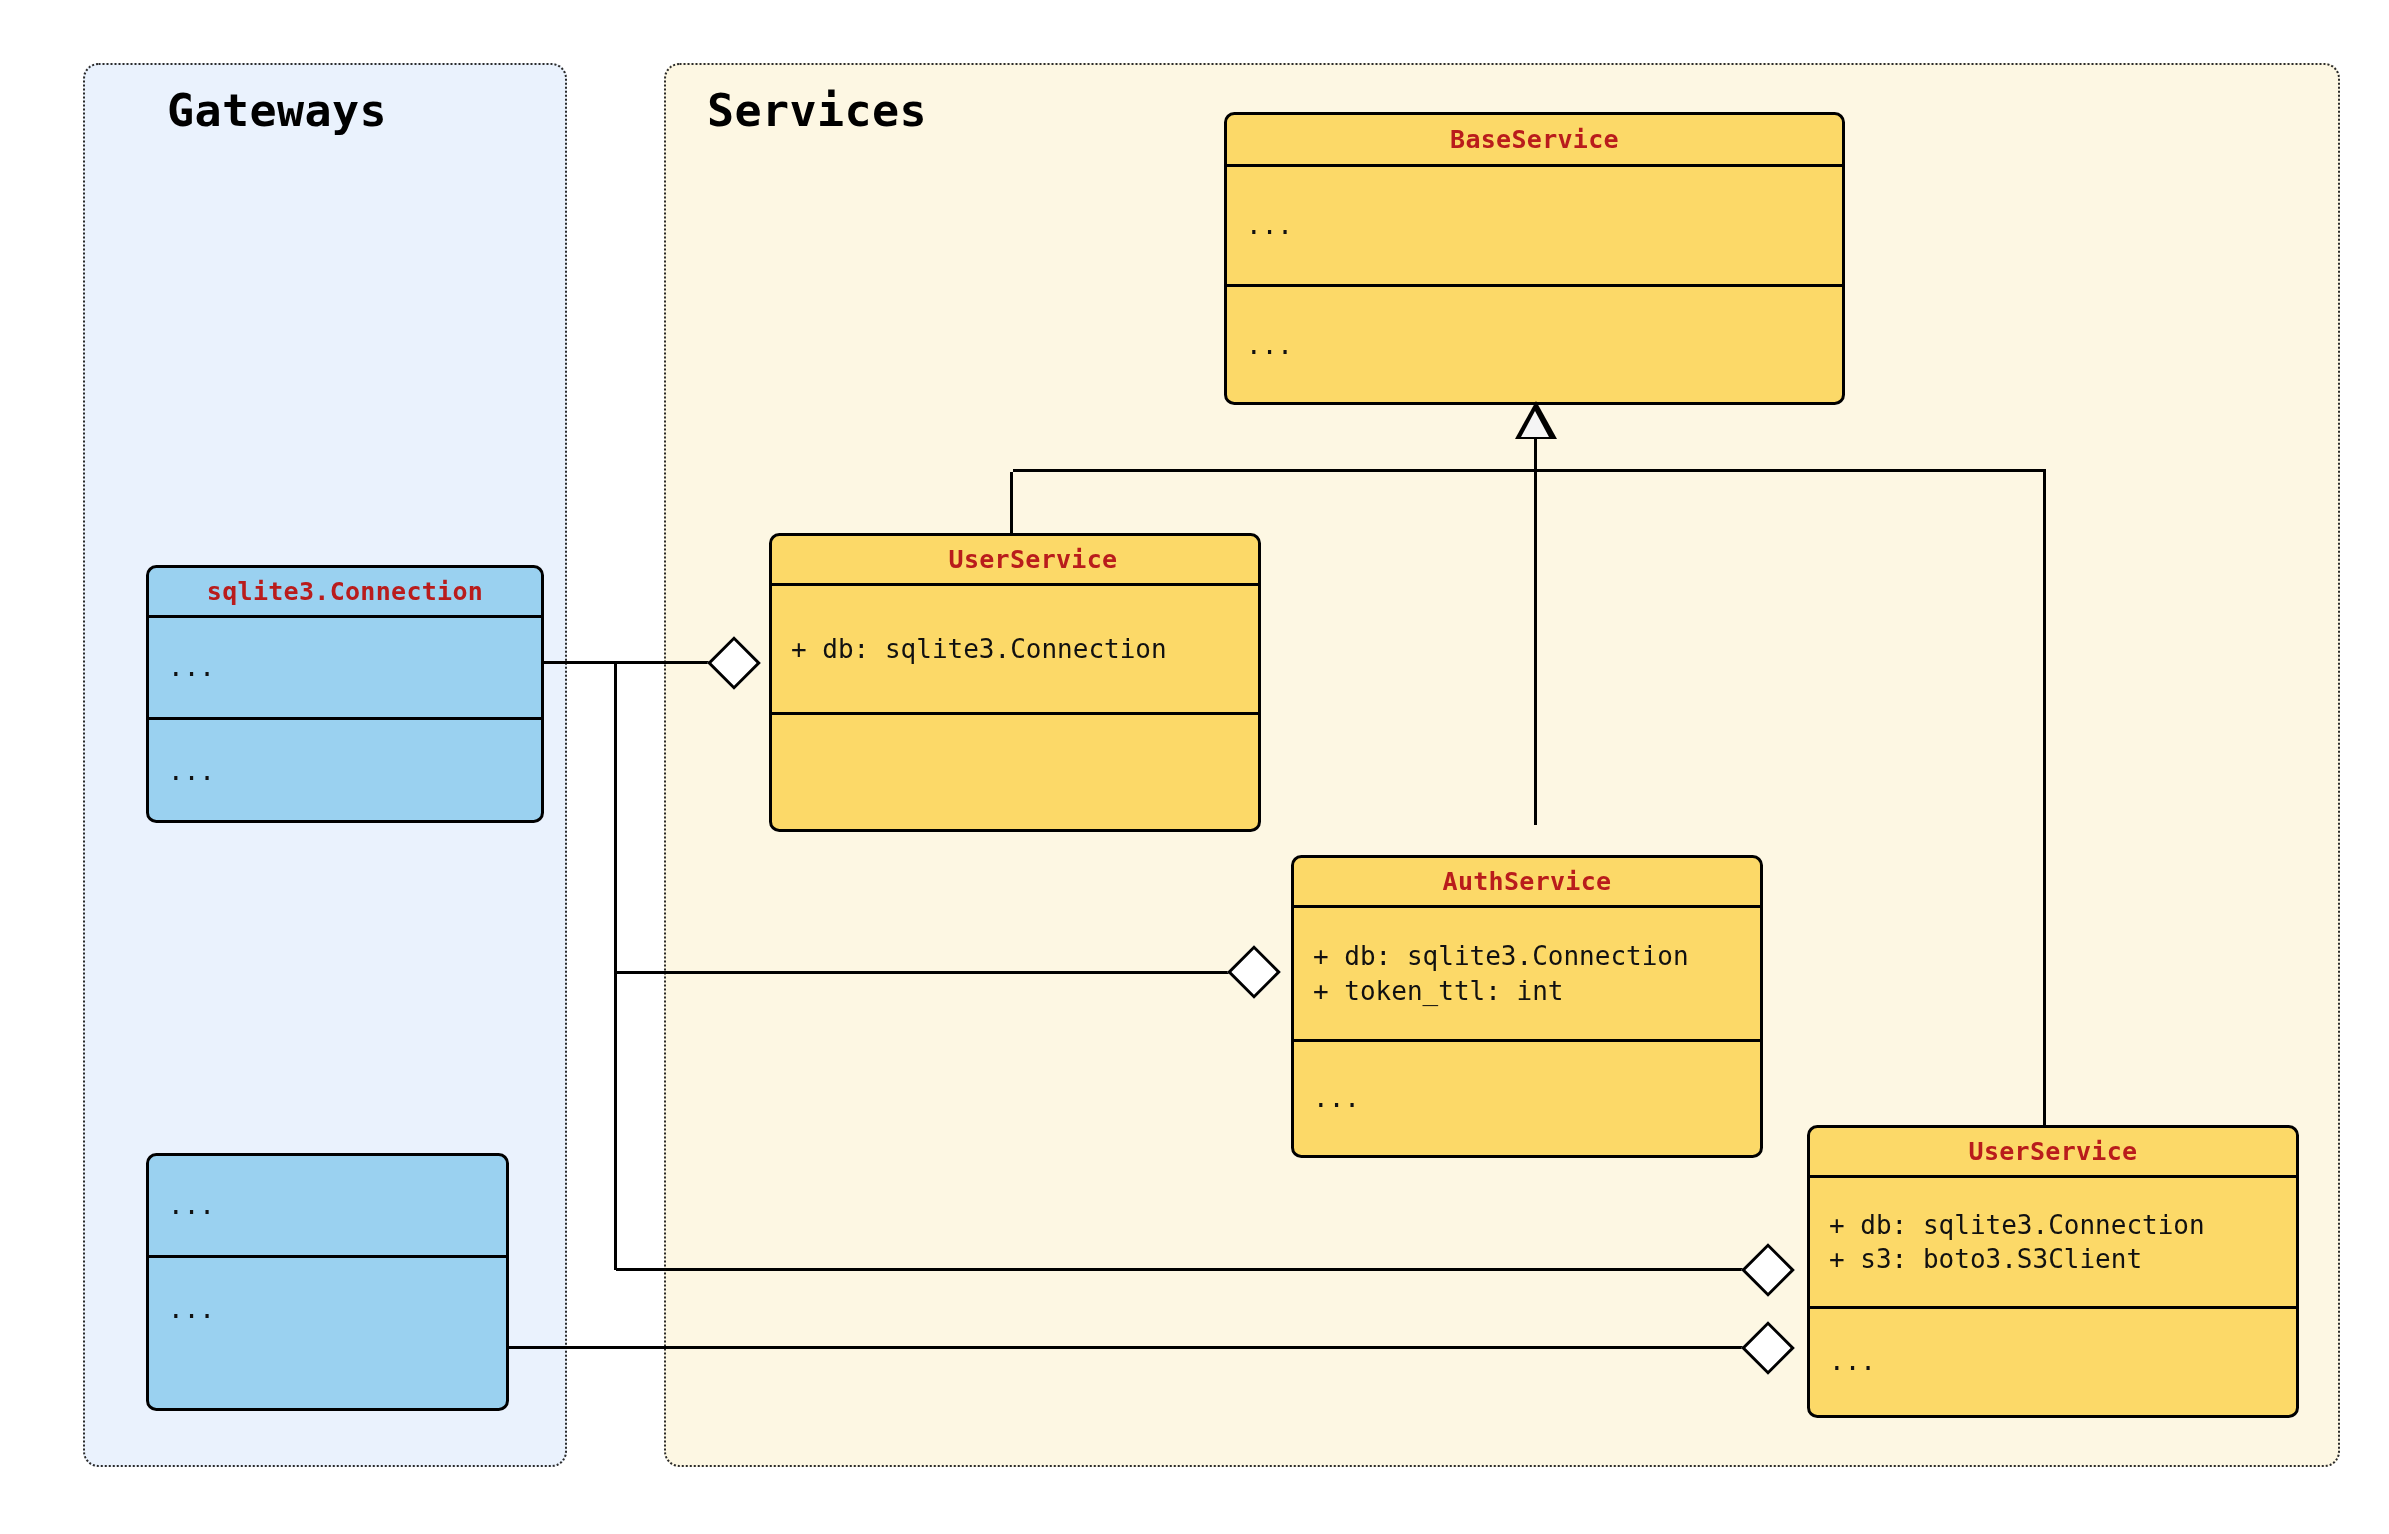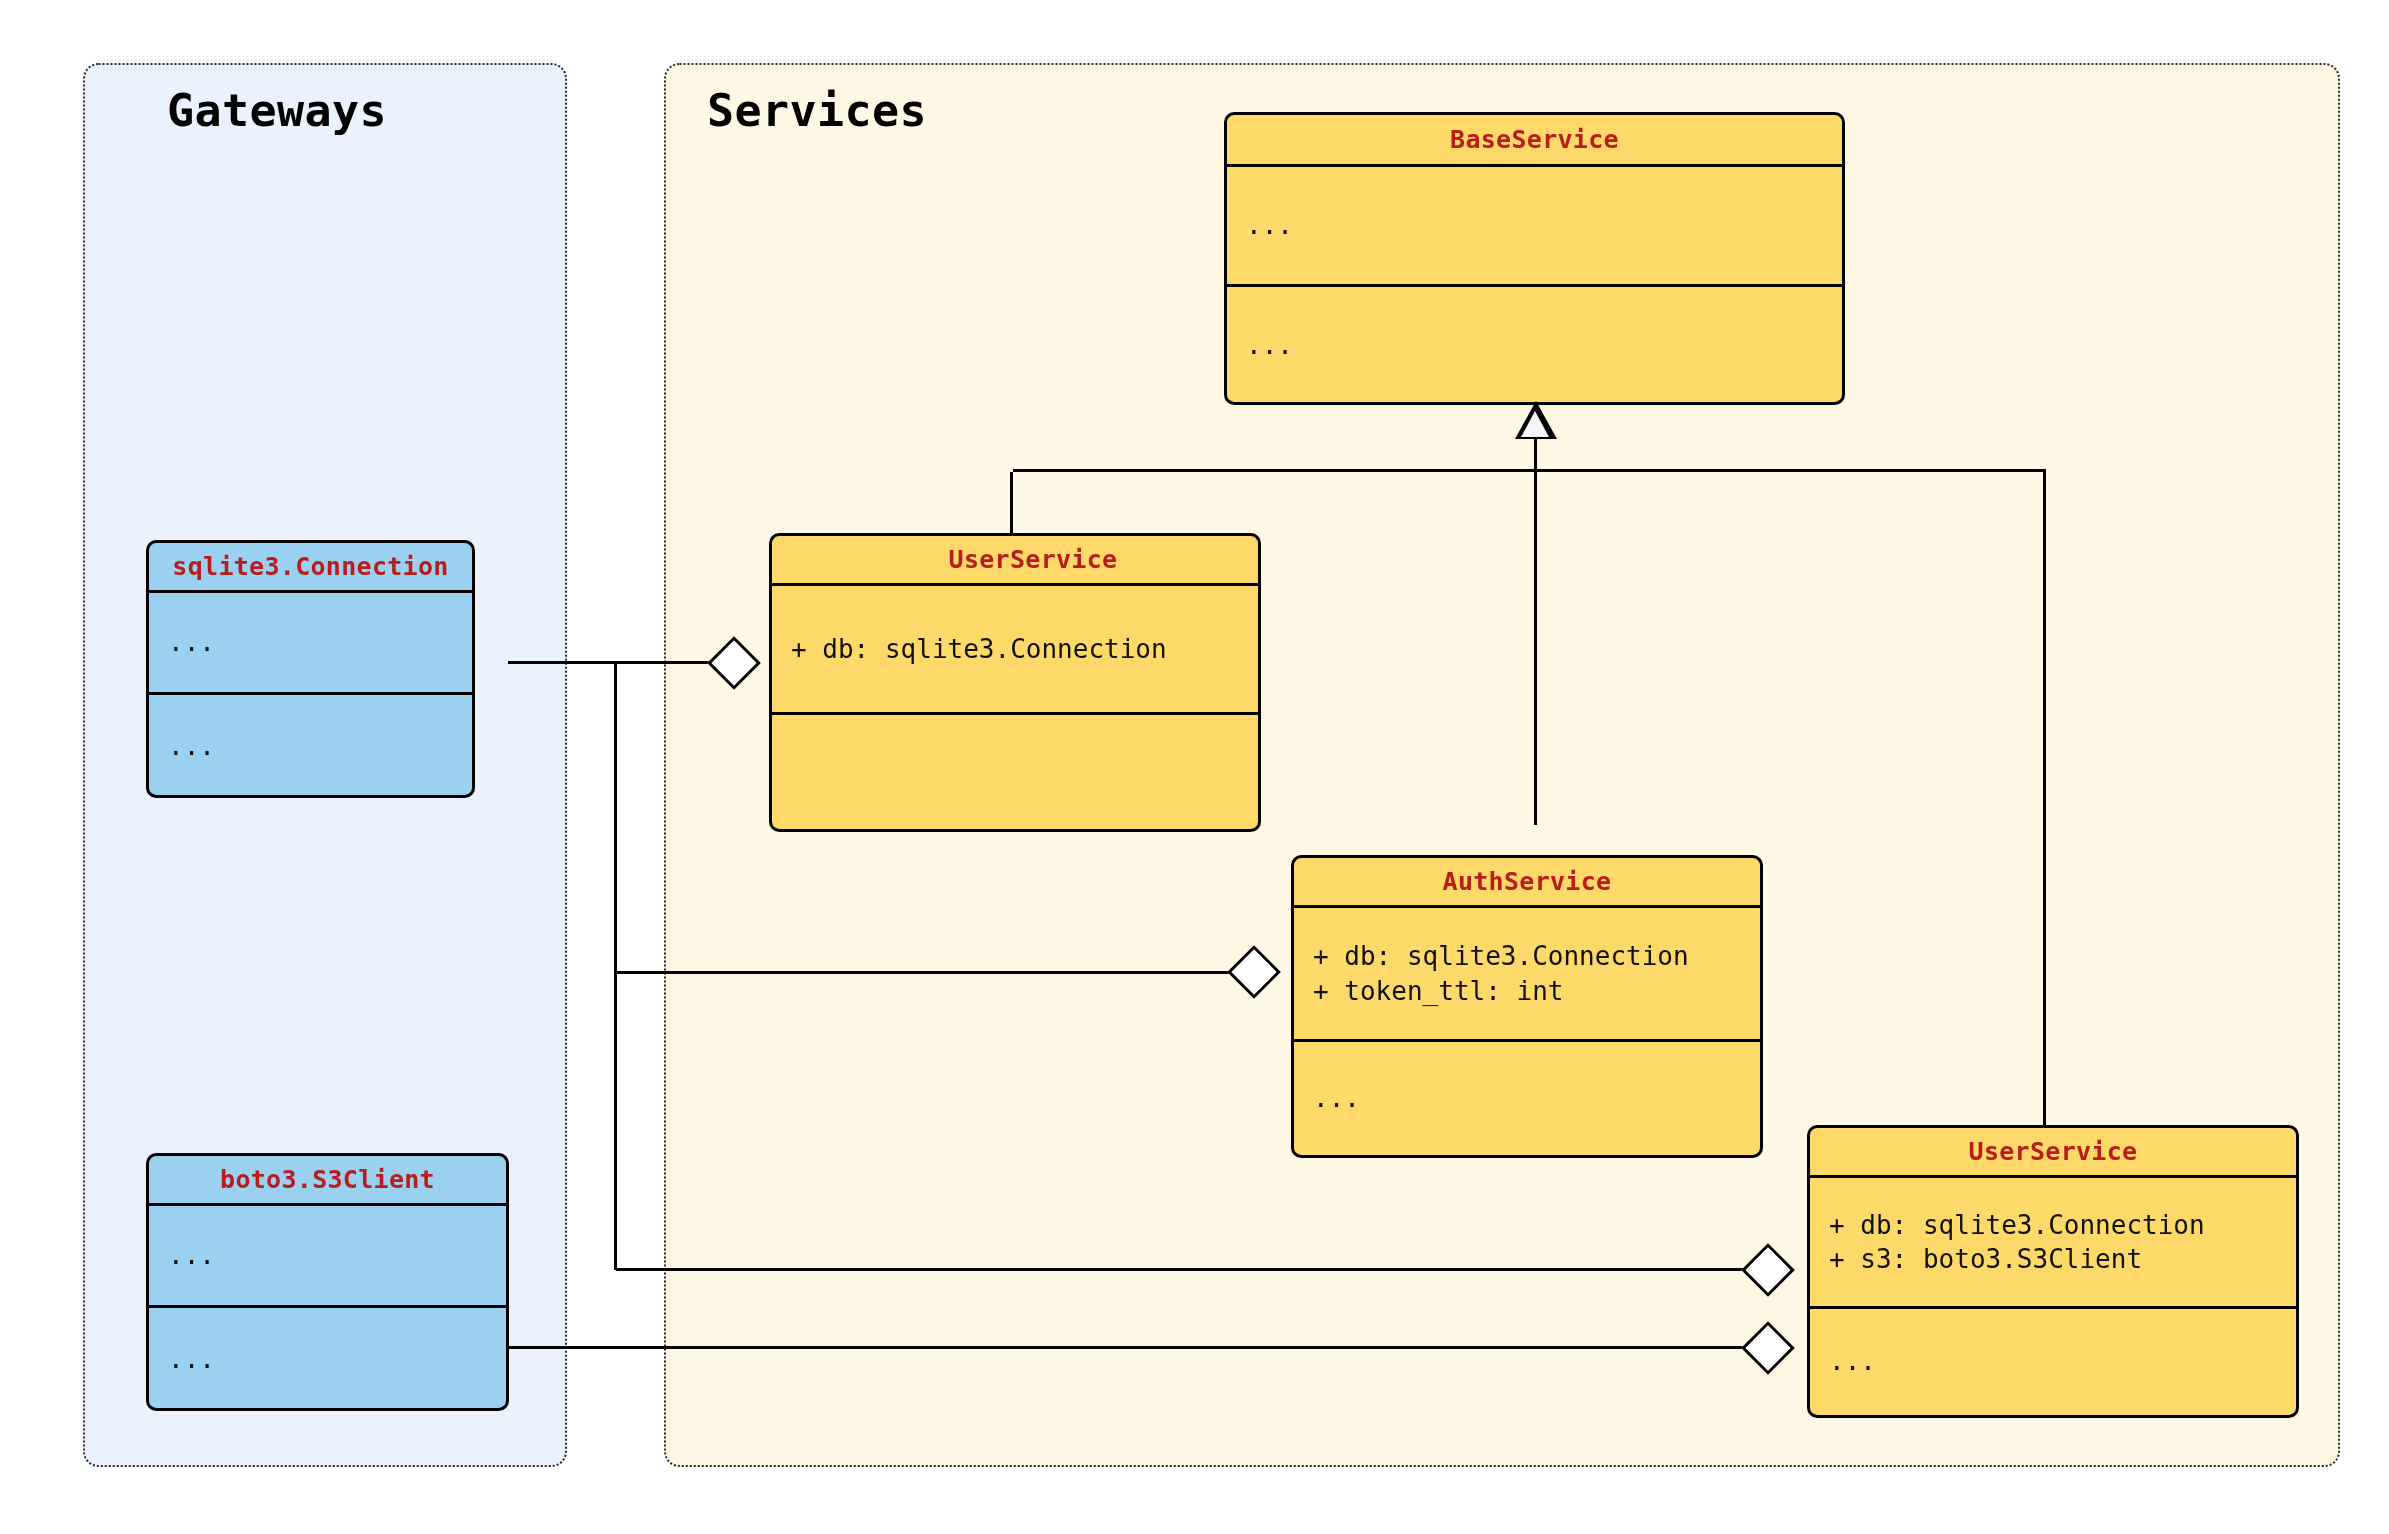--- a/index.html
+++ b/index.html
@@ -170,32 +170,31 @@
   <div class="uml-class" style="left:1205px; top:112px; width:621px; height:293px; background:#fcd968;">
     <div class="row title-row" style="height:52px;">BaseService</div>
     <div class="row compartment divided" style="height:120px;">
       <span class="lines">...</span>
     </div>
     <div class="row compartment" style="height:117px;">
       <span class="lines">...</span>
     </div>
   </div>
 
-  <div class="uml-class" style="left:127px; top:540px; width:329px; height:258px; background:#9ad1f0;">
+  <div class="uml-class" style="left:127px; top:565px; width:398px; height:258px; background:#9ad1f0;">
     <div class="row title-row" style="height:50px;">sqlite3.Connection</div>
     <div class="row compartment divided" style="height:102px;">
       <span class="lines">...</span>
     </div>
     <div class="row compartment" style="height:103px;">
       <span class="lines">...</span>
     </div>
   </div>
 
   <div class="uml-class" style="left:127px; top:1153px; width:363px; height:258px; background:#9ad1f0;">
-    <div class="row title-row" style="height:50px;">boto3.S3Client</div>
     <div class="row compartment divided" style="height:102px;">
       <span class="lines">...</span>
     </div>
     <div class="row compartment" style="height:103px;">
       <span class="lines">...</span>
     </div>
   </div>
 
   <div class="uml-class" style="left:750px; top:533px; width:492px; height:299px; background:#fcd968;">
     <div class="row title-row" style="height:50px;padding-left:36px;">UserService</div>

